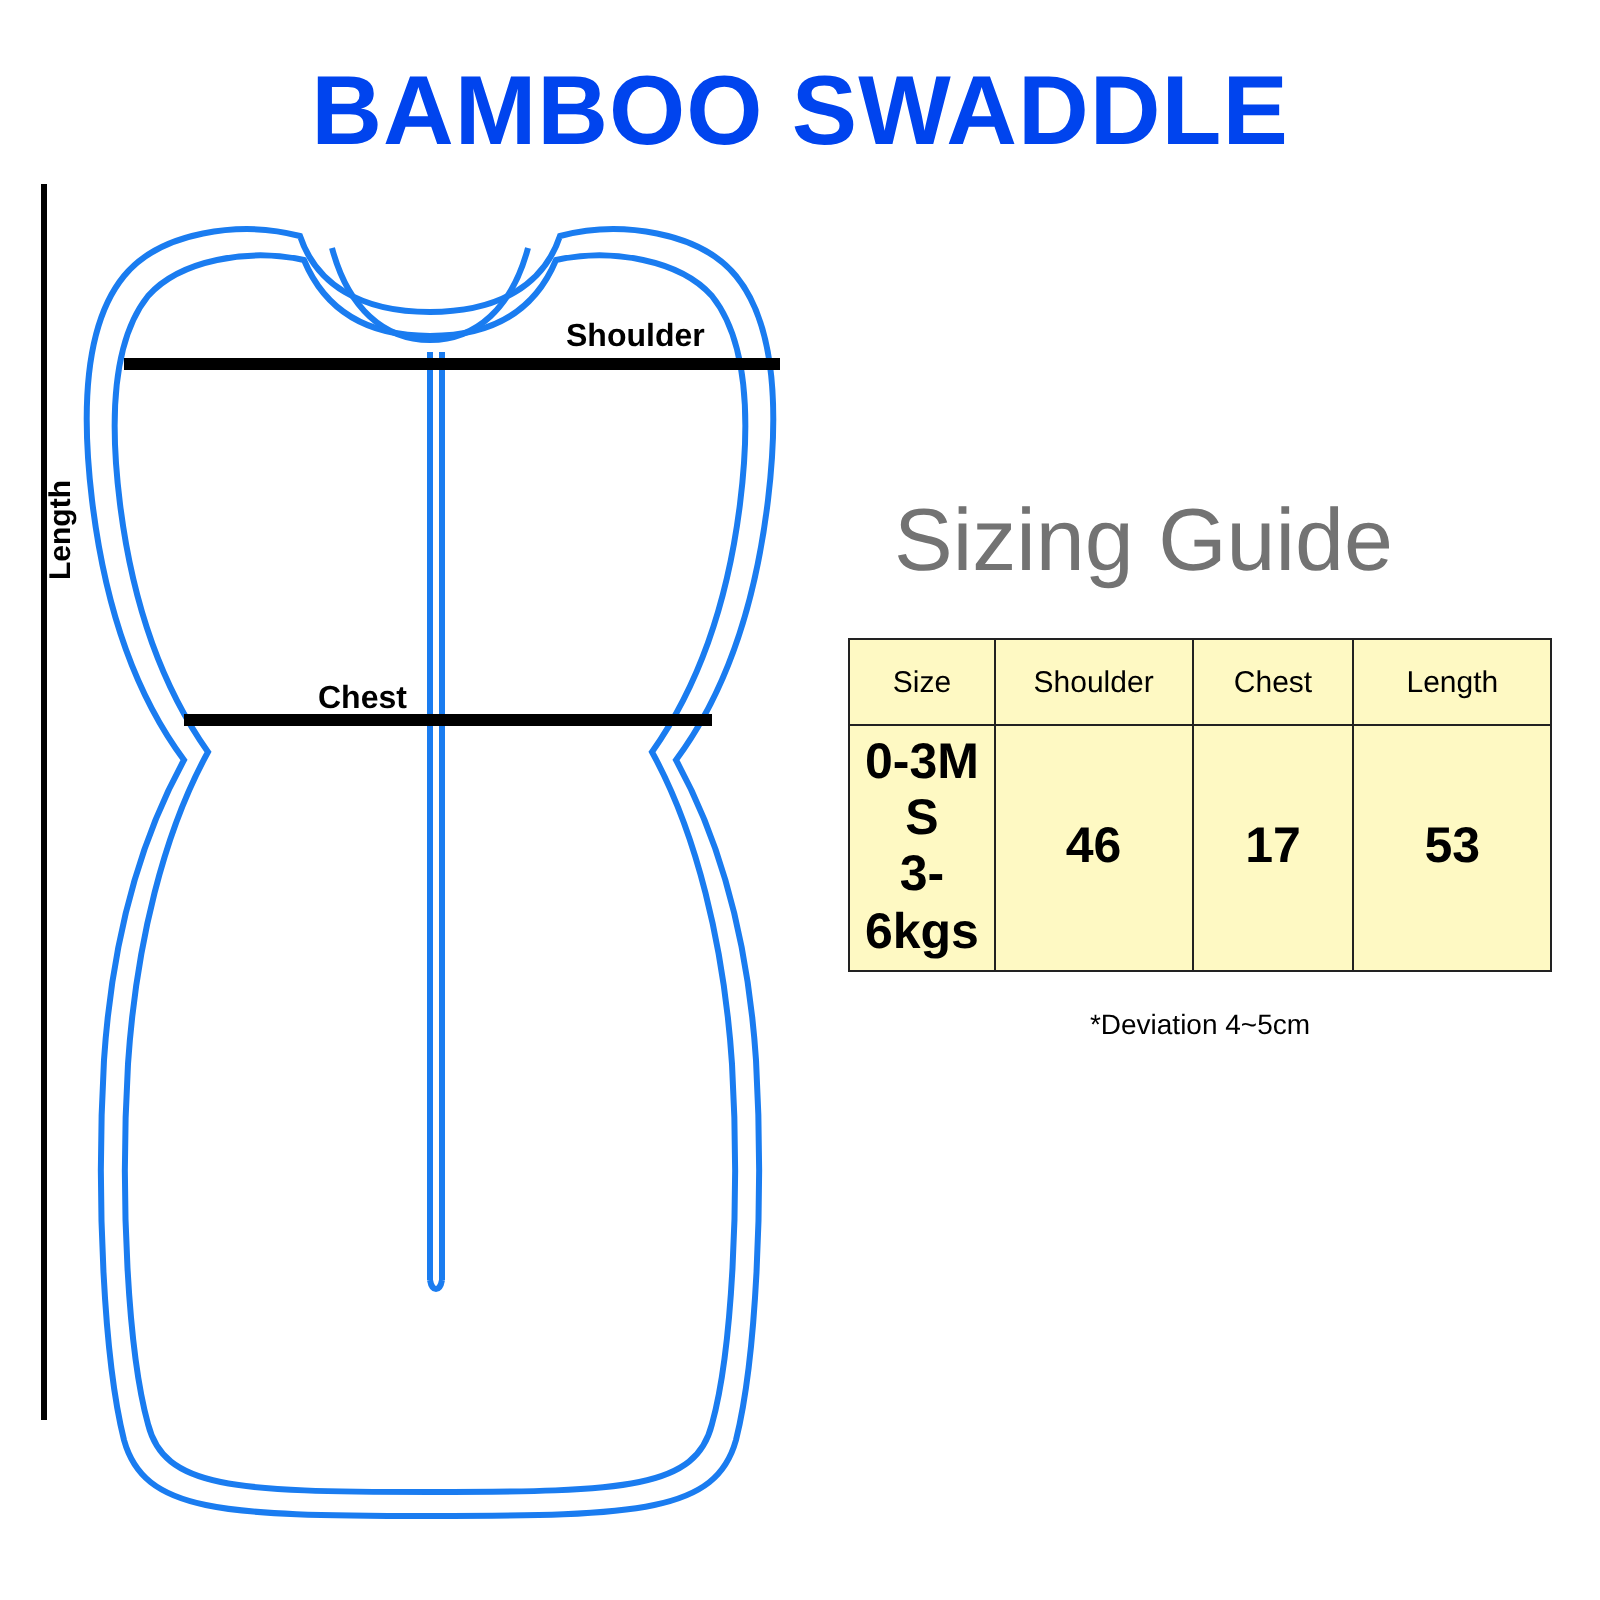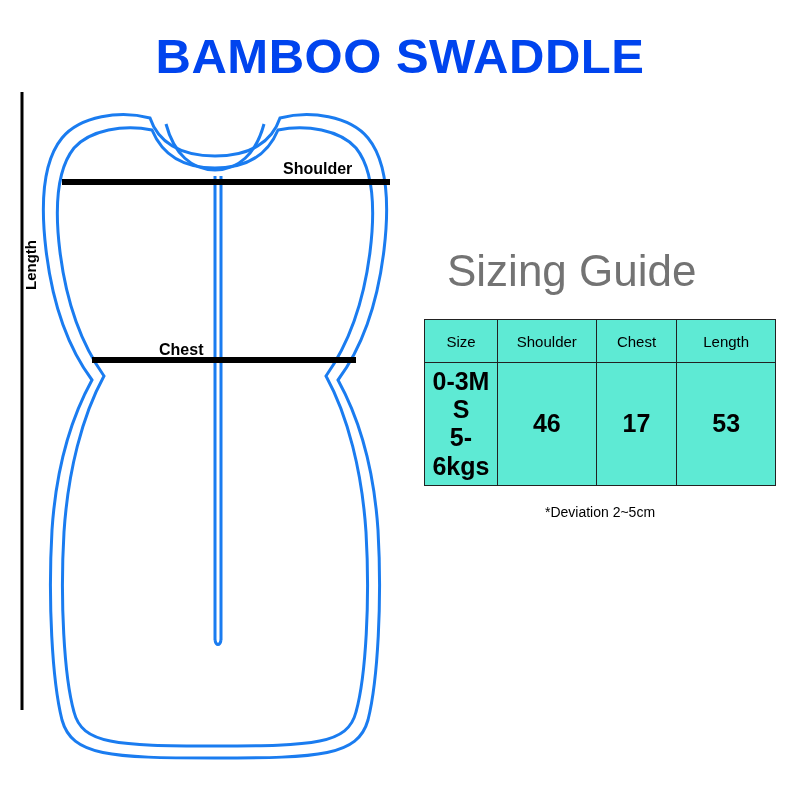--- a/index.html
+++ b/index.html
@@ -77,21 +77,21 @@
     color: #737373;
     font-family: "Liberation Sans", sans-serif;
   }
 
   table.sizing {
     position: absolute;
     left: 424px;
     top: 319px;
     width: 352px;
     border-collapse: collapse;
-    background: #5eead4;
+    background: #fef9c3;
   }
   table.sizing th, table.sizing td {
     border: 1px solid #222;
     text-align: center;
     vertical-align: middle;
     color: #000;
   }
   table.sizing th {
     font-size: 15px;
     font-weight: normal;
@@ -198,24 +198,24 @@
         <th style="width:98px">Shoulder</th>
         <th style="width:80px">Chest</th>
         <th style="width:98px">Length</th>
       </tr>
     </thead>
     <tbody>
       <tr>
         <td class="sizecell">
           <span>0-3M</span>
           <span class="letter">S</span>
-          <span>5-6kgs</span>
+          <span>3-6kgs</span>
         </td>
         <td>46</td>
         <td>17</td>
         <td>53</td>
       </tr>
     </tbody>
   </table>
 
-  <div class="deviation">*Deviation 2~5cm</div>
+  <div class="deviation">*Deviation 4~5cm</div>
 
 </div>
 
 </body></html>

